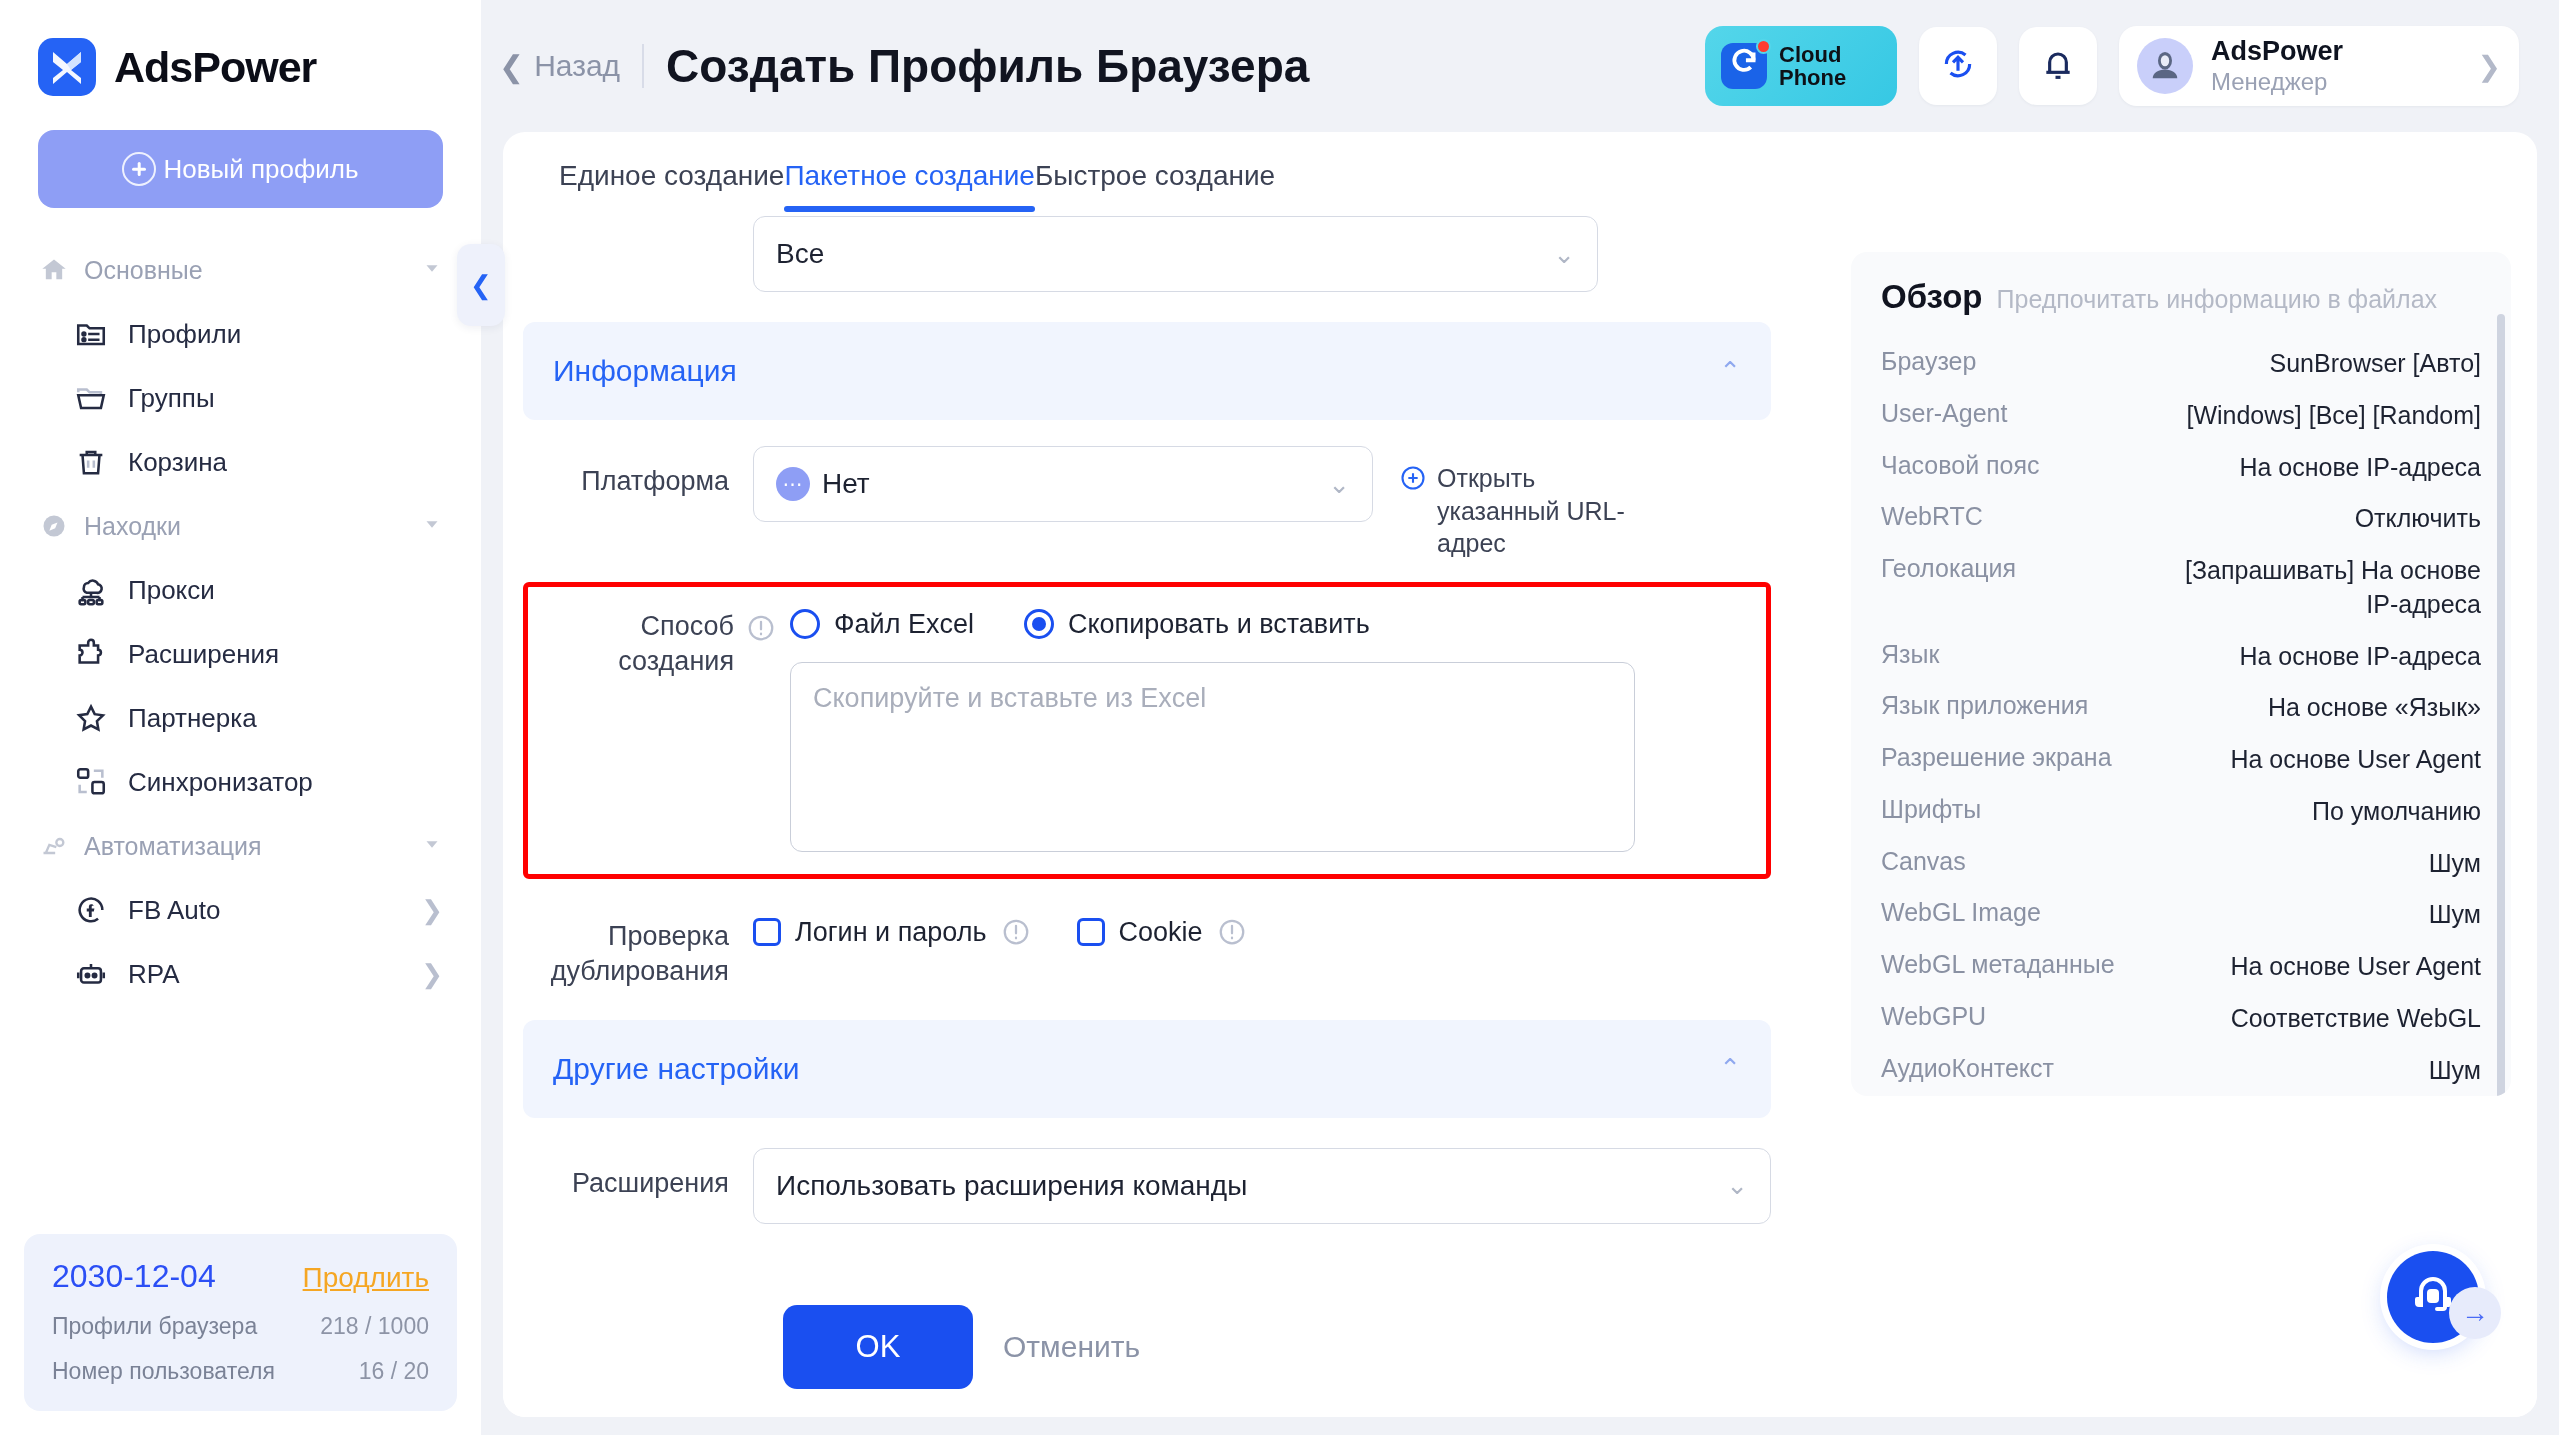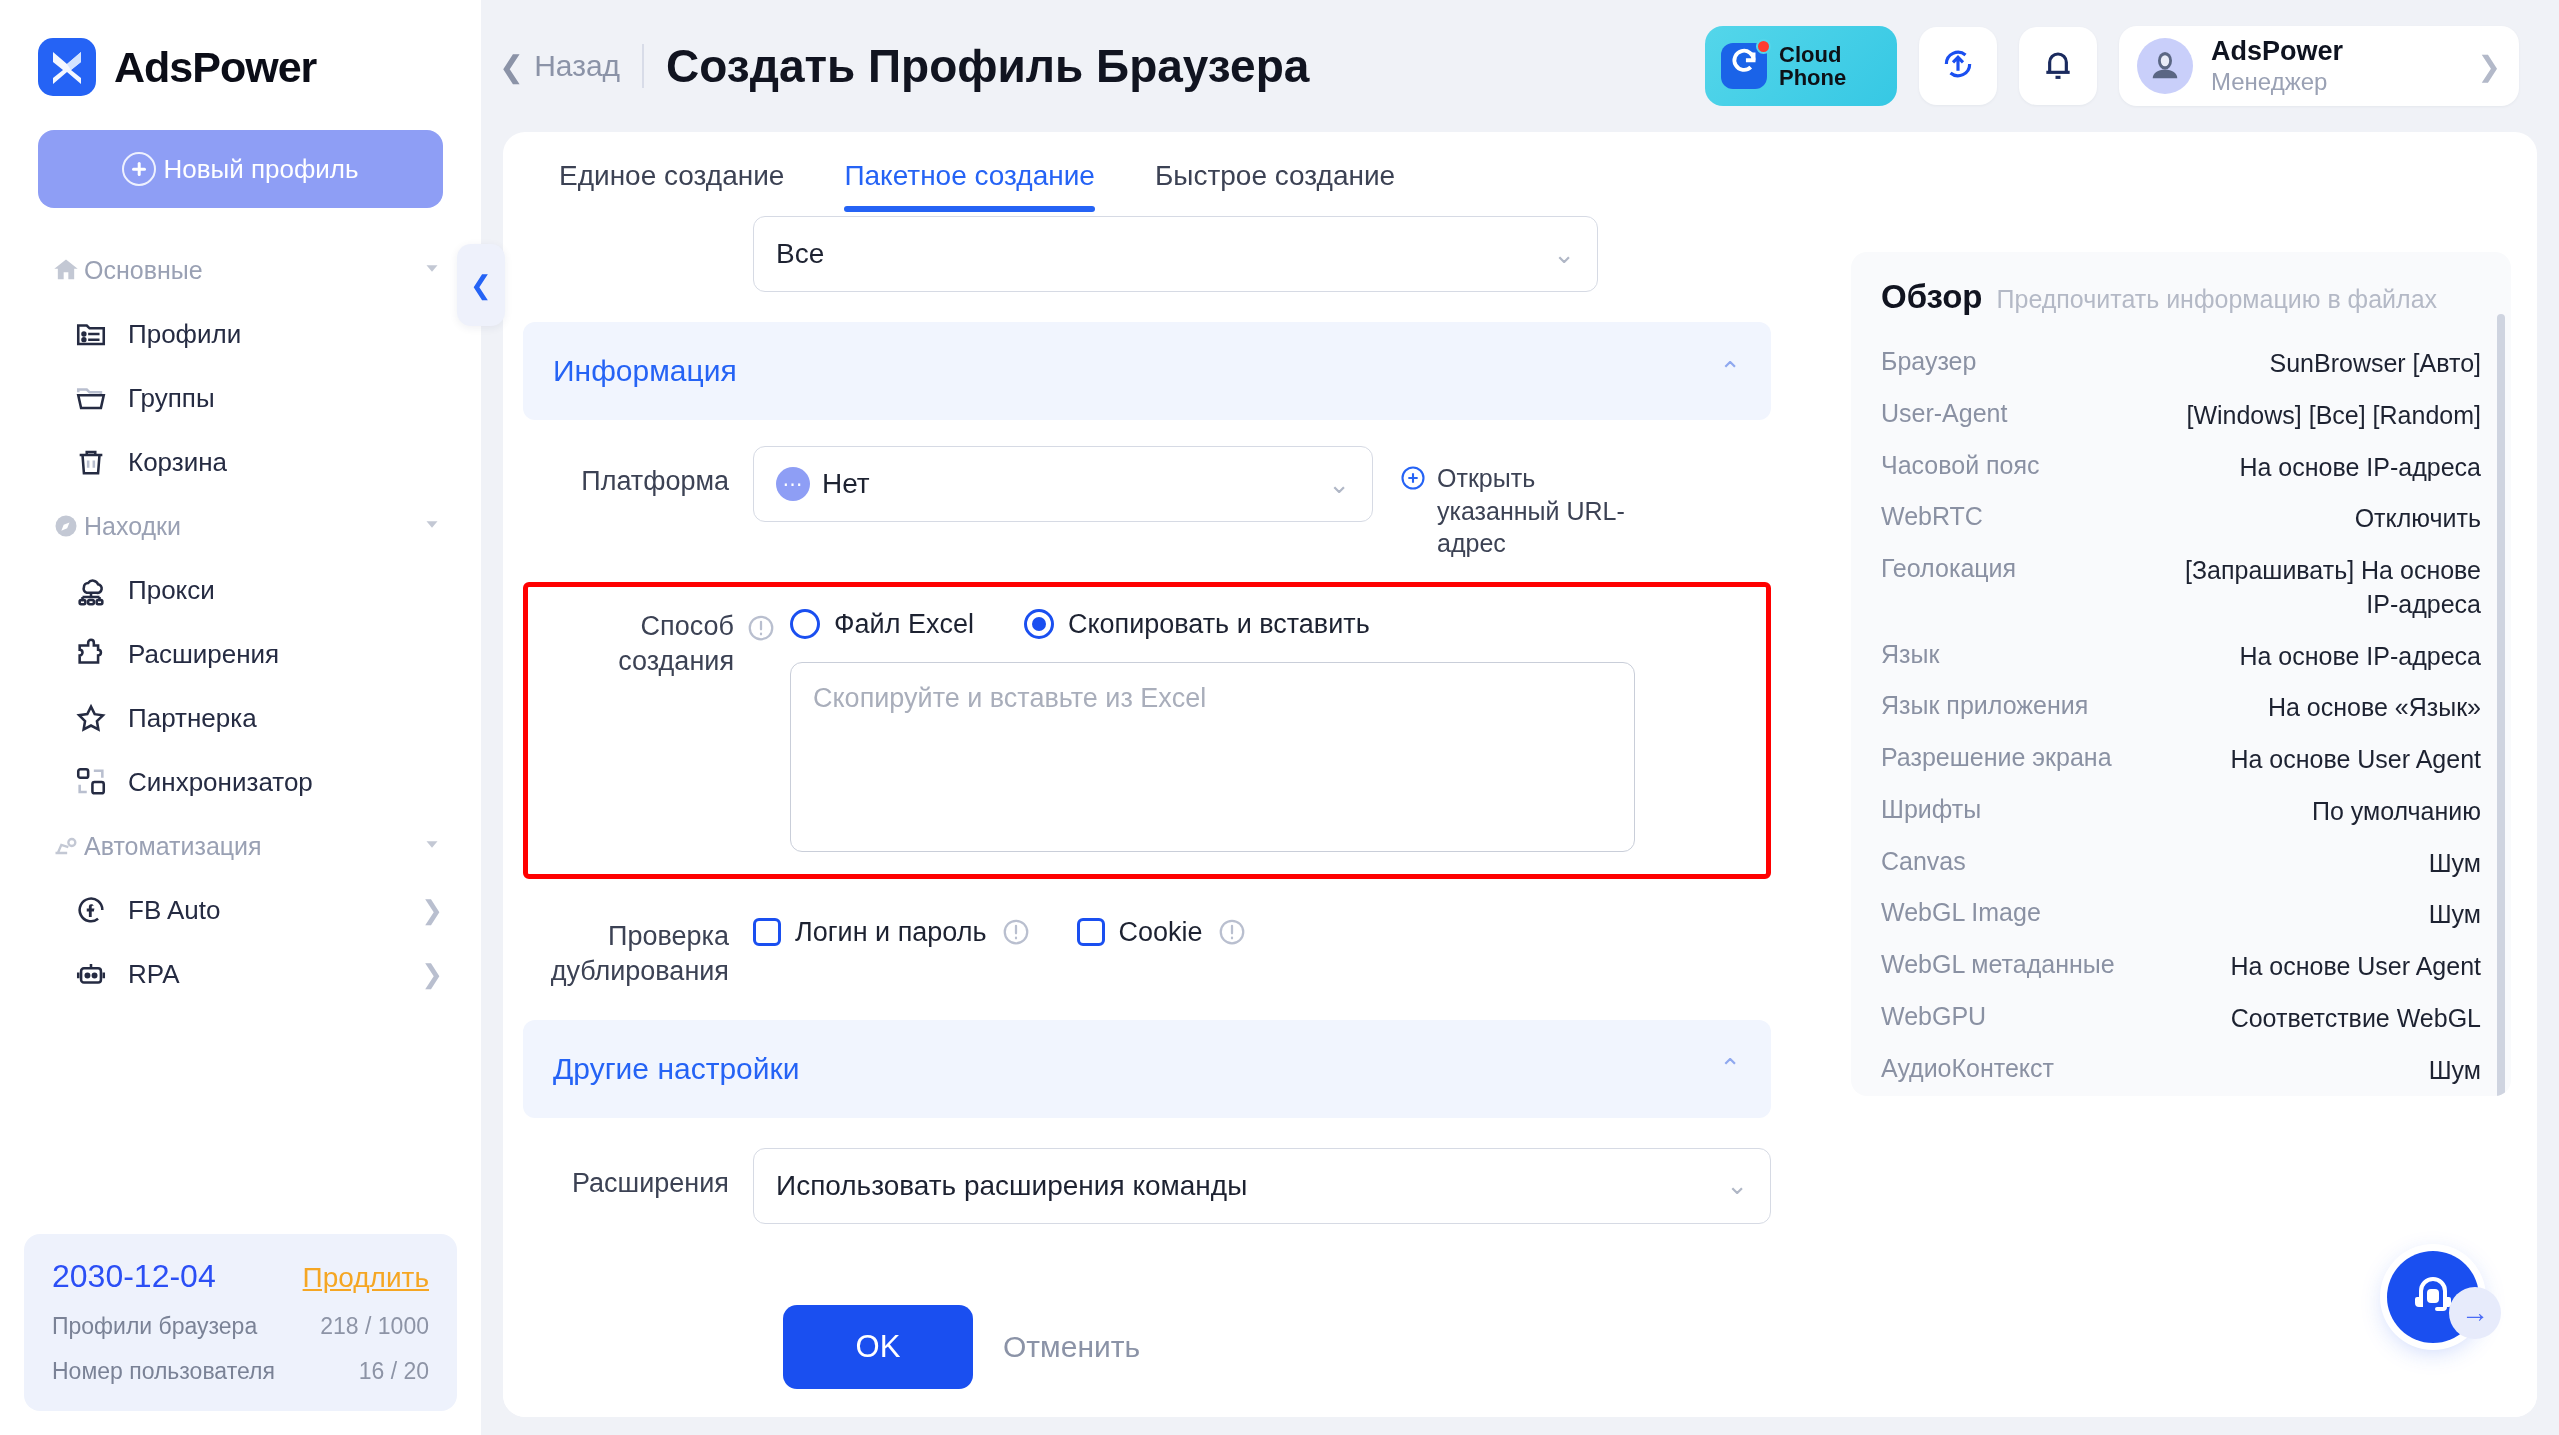--- a/index.html
+++ b/index.html
@@ -35,22 +35,22 @@
     border: 2.5px solid rgba(255,255,255,.85); position: relative; flex: 0 0 34px;
   }
   .plus-circle::before, .plus-circle::after {
     content: ""; position: absolute; background: #fff; border-radius: 2px;
   }
   .plus-circle::before { left: 8px; right: 8px; top: 50%; height: 2.6px; transform: translateY(-50%); }
   .plus-circle::after { top: 8px; bottom: 8px; left: 50%; width: 2.6px; transform: translateX(-50%); }
 
   .nav { margin-top: 30px; flex: 1; overflow: hidden; }
   .nav-group-head {
-    display: flex; align-items: center; gap: 2px;
-    padding: 16px 38px 16px 50px; color: #9aa1b4; font-size: 25px;
+    display: flex; align-items: center; gap: 14px;
+    padding: 16px 38px 16px 38px; color: #9aa1b4; font-size: 25px;
     cursor: pointer;
   }
   .nav-group-head .gicon { width: 32px; height: 32px; flex: 0 0 32px; display:flex; align-items:center; justify-content:center;}
   .nav-group-head .caret { margin-left: auto; }
   .nav-item {
     display: flex; align-items: center; gap: 18px;
     padding: 13px 38px 13px 72px; color: #252b42; font-size: 26px; cursor: pointer;
   }
   .nav-item .nicon { width: 38px; height: 38px; flex: 0 0 38px; display:flex; align-items:center; justify-content:center;}
   .nav-item .chev-r { margin-left: auto; color: #b9bfcf; }
@@ -108,21 +108,21 @@
   .avatar { width: 56px; height: 56px; border-radius: 50%; background: #c9cffa; display: flex; align-items:center; justify-content:center; flex: 0 0 56px;}
   .user-name { font-size: 27px; font-weight: 700; color: #0e1320; line-height: 1.2;}
   .user-role { font-size: 24px; color: #9aa1b4; line-height: 1.2;}
   .user-chev { margin-left: auto; color: #b3b9c9; font-size: 28px; }
 
   
   .card {
     background: #fff; border-radius: 22px; margin: 0 22px 18px 22px;
     flex: 1; display: flex; flex-direction: column; overflow: hidden; position: relative;
   }
-  .tabs { display: flex; gap: 60px; padding: 28px 56px 0 56px; flex: 0 0 auto; }
+  .tabs { display: flex; padding: 28px 56px 0 56px; flex: 0 0 auto; }
   .tab { font-size: 28px; color: #3c4254; padding-bottom: 20px; cursor: pointer; position: relative; }
   .tab.active { color: #2563f5; }
   .tab.active::after {
     content:""; position: absolute; left: 0; right: 0; bottom: 0; height: 6px;
     background: #2563f5; border-radius: 3px;
   }
 
   .card-body { flex: 1; display: flex; min-height: 0; position: relative; }
 
   

